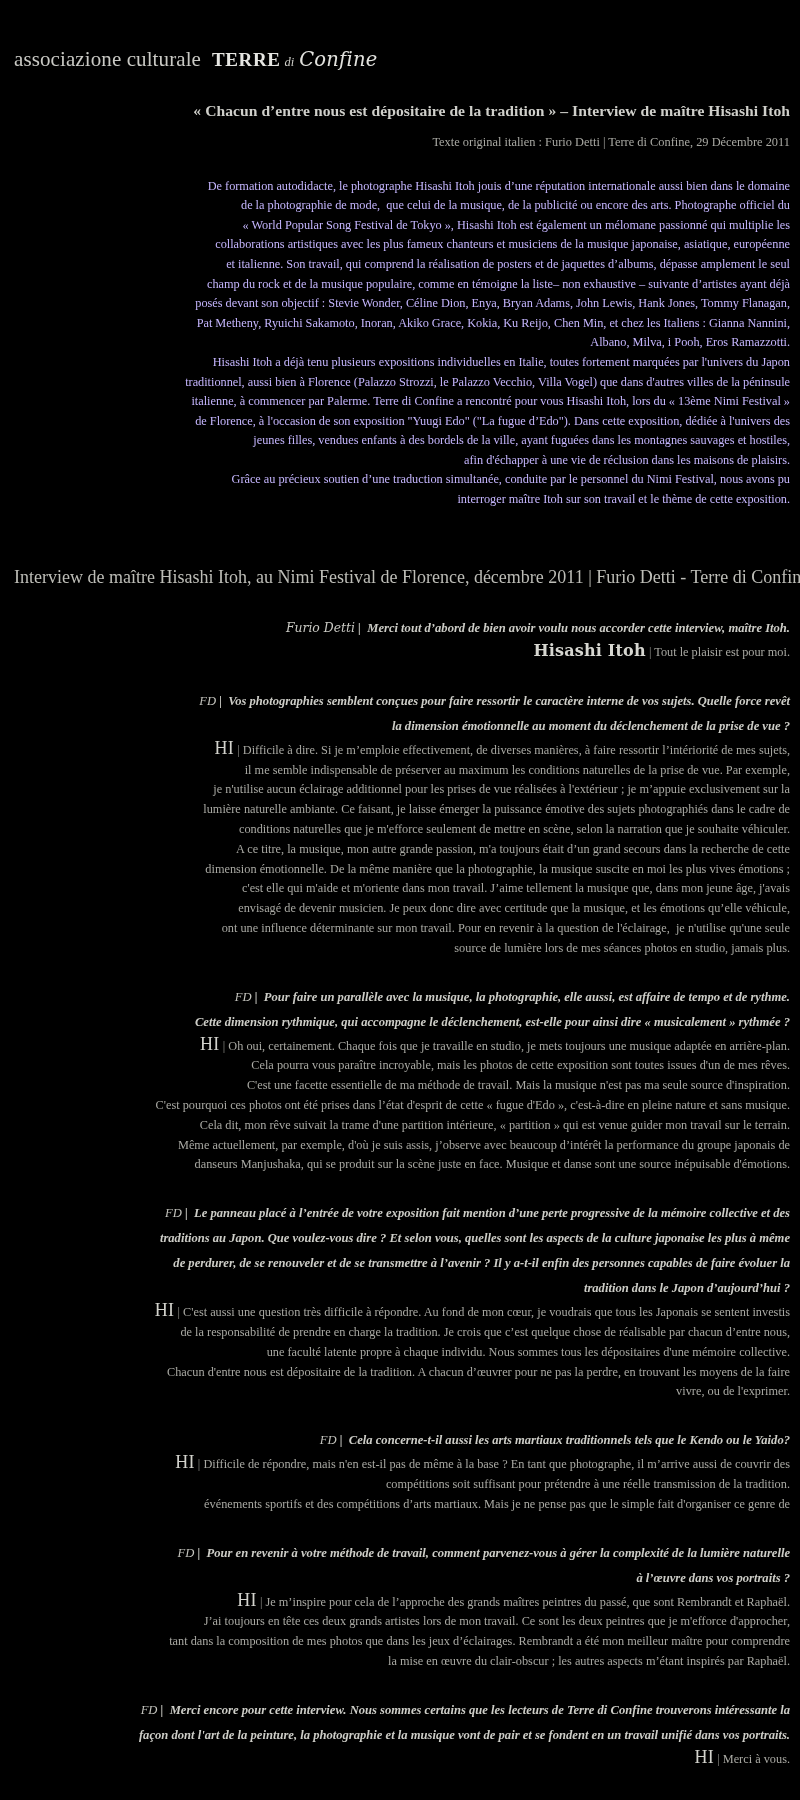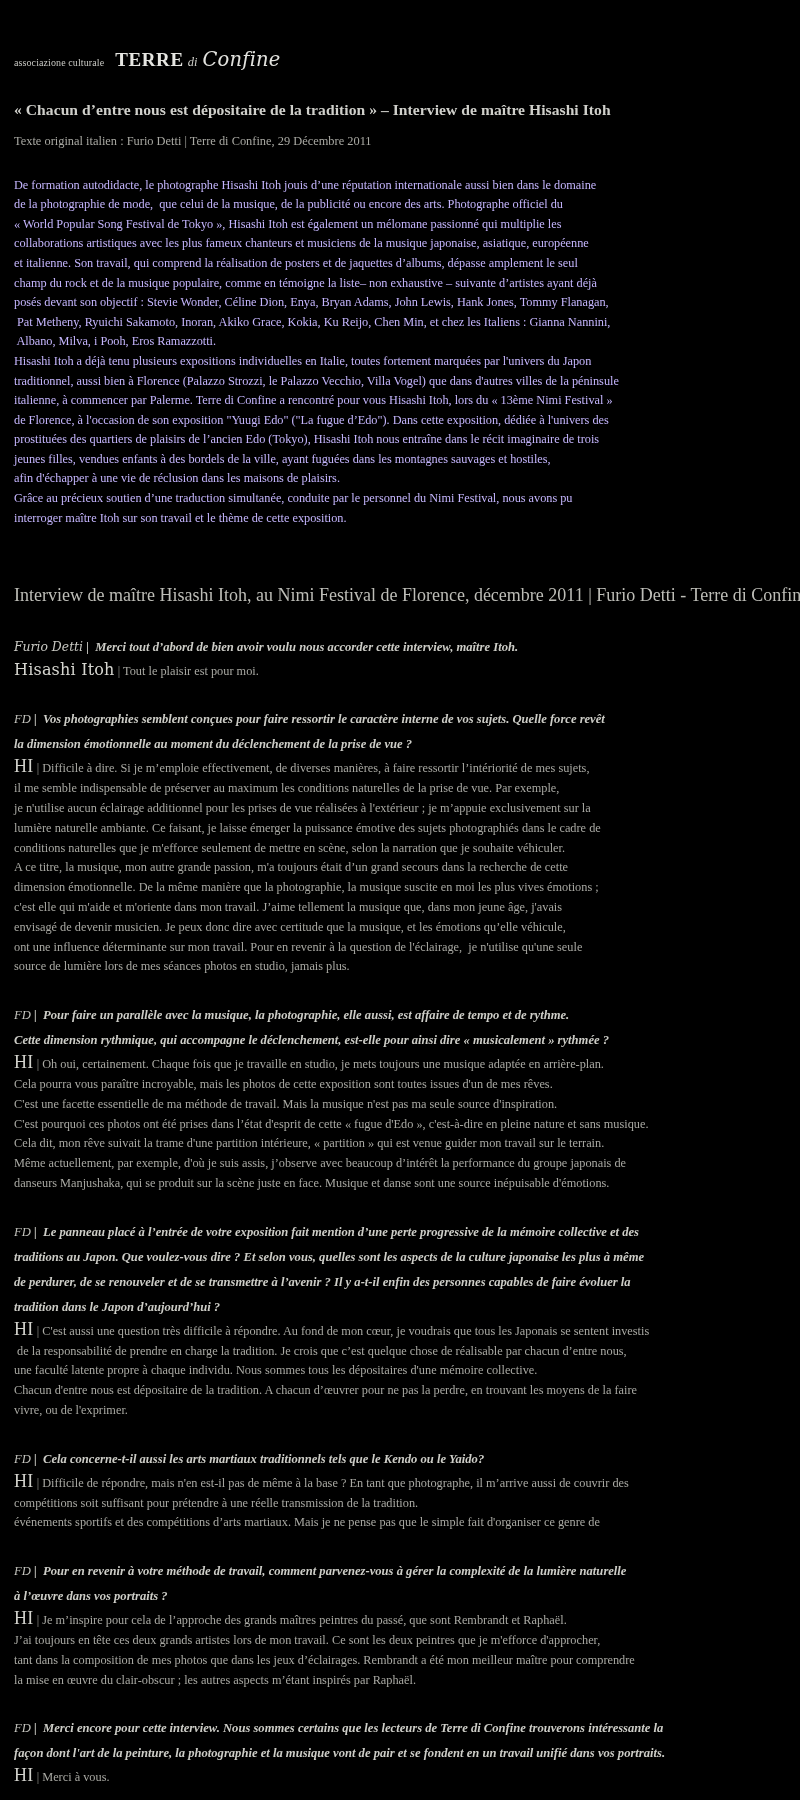--- a/index.html
+++ b/index.html
@@ -27,21 +27,21 @@
 
   
   .masthead {
     padding: 12px 0 0 14px;
     display: flex;
     align-items: baseline;
     gap: 0;
     white-space: nowrap;
   }
   .mh-assoc {
-    font-size: 10px;
+    font-size: 21px;
     color: #c9c9c4;
     letter-spacing: .1px;
     font-family: "Liberation Serif", serif;
   }
   .mh-terre {
     font-size: 19px;
     font-weight: bold;
     color: #e6e6e2;
     letter-spacing: .6px;
     margin-left: 11px;
@@ -59,20 +59,21 @@
     color: #e2e2de;
     margin-left: 5px;
     font-family: "DejaVu Serif", serif;
     letter-spacing: .2px;
     margin-top: 36px;
   }
 
   
   .article {
     padding: 0 10px 0 14px;
+    text-align: right;
   }
   h1.headline {
     font-size: 15.6px;
     font-weight: bold;
     color: #cfcfca;
     margin: 30px 0 0 0;
     letter-spacing: .05px;
     line-height: 1.2;
     font-family: "Liberation Serif", serif;
   }
@@ -141,20 +142,21 @@
     font-size: 18px;
     color: #d2d2cc;
     font-family: "Liberation Serif", serif;
     letter-spacing: .3px;
   }
   .a-first .spk-long {
     font-size: 16px;
     color: #d6d6d0;
     font-family: "DejaVu Serif", serif;
     letter-spacing: .2px;
+    font-weight: bold;
   }
   .a-first .bar {
     color: #8e8e88;
   }
 </style>
 </head>
 <body>
 
 <div class="page">
 
@@ -177,21 +179,20 @@
         <span class="ln">collaborations artistiques avec les plus fameux chanteurs et musiciens de la musique japonaise, asiatique, européenne</span>
         <span class="ln">et italienne. Son travail, qui comprend la réalisation de posters et de jaquettes d’albums, dépasse amplement le seul</span>
         <span class="ln">champ du rock et de la musique populaire, comme en témoigne la liste– non exhaustive – suivante d’artistes ayant déjà</span>
         <span class="ln">posés devant son objectif : Stevie Wonder, Céline Dion, Enya, Bryan Adams, John Lewis, Hank Jones, Tommy Flanagan,</span>
         <span class="ln"> Pat Metheny, Ryuichi Sakamoto, Inoran, Akiko Grace, Kokia, Ku Reijo, Chen Min, et chez les Italiens : Gianna Nannini,</span>
         <span class="ln"> Albano, Milva, i Pooh, Eros Ramazzotti.</span>
         <span class="ln">Hisashi Itoh a déjà tenu plusieurs expositions individuelles en Italie, toutes fortement marquées par l'univers du Japon</span>
         <span class="ln">traditionnel, aussi bien à Florence (Palazzo Strozzi, le Palazzo Vecchio, Villa Vogel) que dans d'autres villes de la péninsule</span>
         <span class="ln">italienne, à commencer par Palerme. Terre di Confine a rencontré pour vous Hisashi Itoh, lors du « 13ème Nimi Festival »</span>
         <span class="ln">de Florence, à l'occasion de son exposition "Yuugi Edo" ("La fugue d’Edo"). Dans cette exposition, dédiée à l'univers des</span>
-        <span class="ln">prostituées des quartiers de plaisirs de l’ancien Edo (Tokyo), Hisashi Itoh nous entraîne dans le récit imaginaire de trois</span>
         <span class="ln">jeunes filles, vendues enfants à des bordels de la ville, ayant fuguées dans les montagnes sauvages et hostiles,</span>
         <span class="ln">afin d'échapper à une vie de réclusion dans les maisons de plaisirs.</span>
         <span class="ln">Grâce au précieux soutien d’une traduction simultanée, conduite par le personnel du Nimi Festival, nous avons pu</span>
         <span class="ln">interroger maître Itoh sur son travail et le thème de cette exposition.</span>
       </div>
 
     <div class="spacer-lg"></div>
 
     <div class="section-note">Interview de maître Hisashi Itoh, au Nimi Festival de Florence, décembre 2011 | Furio Detti - Terre di Confine</div>
 

